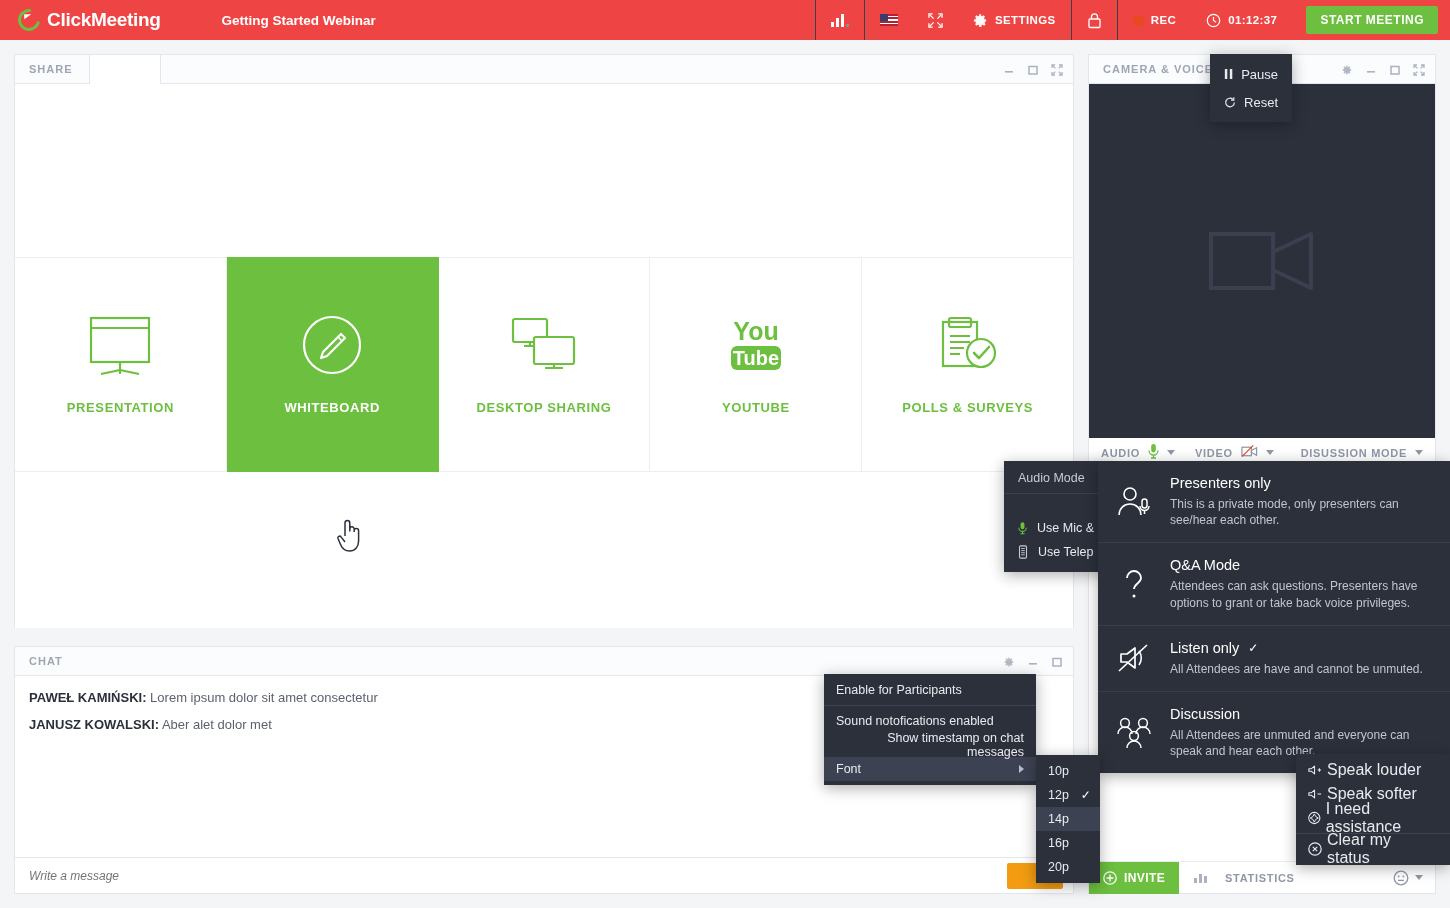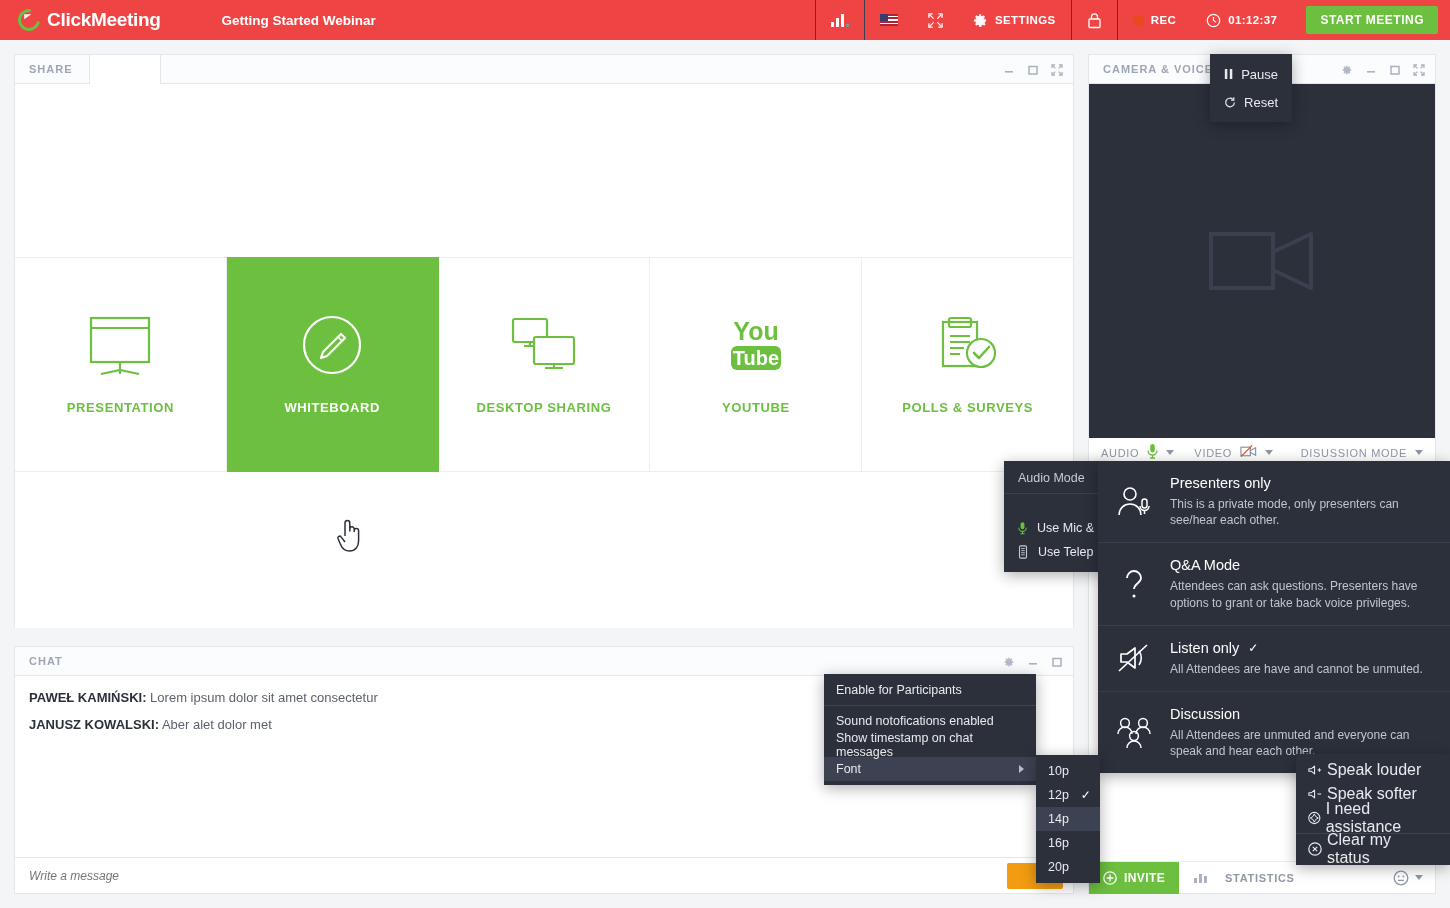--- a/index.html
+++ b/index.html
@@ -140,21 +140,21 @@
   .cam-stage {
     position: absolute; left: 0; top: 29px; width: 100%; height: 354px;
     background: #2b303b; display: flex; align-items: center; justify-content: center;
   }
   .av-bar {
     position: absolute; left: 0; top: 383px; width: 100%; height: 30px;
     display: flex; align-items: center; border-bottom: 1px solid #e9ebf0;
     background: #fff; padding: 0 12px; gap: 8px;
   }
   .av-lbl {
-    font-size: 11px; font-weight: normal; letter-spacing: 0.7px; color: #9097a6; text-align: right;
+    font-size: 11px; font-weight: bold; letter-spacing: 0.7px; color: #9097a6; text-align: right;
   }
   .caret { width: 0; height: 0; border-left: 4px solid transparent;
     border-right: 4px solid transparent; border-top: 5px solid #9097a6; }
   .cam-bottom {
     position: absolute; left: 0; bottom: 0; width: 100%; height: 32px;
     display: flex; align-items: center; border-top: 1px solid #e9ebf0; background: #fff;
   }
   .invite-btn {
     background: #6cbf3f; color: #fff; font-size: 12px; font-weight: bold;
     height: 32px; display: flex; align-items: center; gap: 7px;
@@ -205,21 +205,21 @@
     display: flex; align-items: center; gap: 9px;
   }
   .disc-desc { font-size: 12px; color: #c0c5d0; line-height: 1.35; }
 
   
   .status-menu { left: 1296px; top: 754px; width: 154px; padding: 4px 0; }
   .status-menu .menu-row { height: 24px; padding: 0 12px; gap: 5px; font-size: 16px; }
   .status-sep { height: 1px; background: #3e4454; margin: 3px 0; }
 
   
-  .chat-menu { left: 824px; top: 674px; width: 212px; padding: 4px 0; }
+  .chat-menu { left: 824px; top: 674px; width: 212px; padding: 4px 0; text-align: right; }
   .chat-menu .menu-row { height: 24px; padding: 0 12px; font-size: 12.5px;
     justify-content: space-between; }
   .chat-menu .sep { height: 1px; background: #3e4454; margin: 3px 0; }
   .sub-arrow { width: 0; height: 0; border-top: 4px solid transparent;
     border-bottom: 4px solid transparent; border-left: 5px solid #b9bec9; }
 
   
   .font-menu { left: 1036px; top: 755px; width: 64px; padding: 4px 0; }
   .font-menu .menu-row { height: 24px; padding: 0 12px; font-size: 12.5px;
     justify-content: space-between; }

